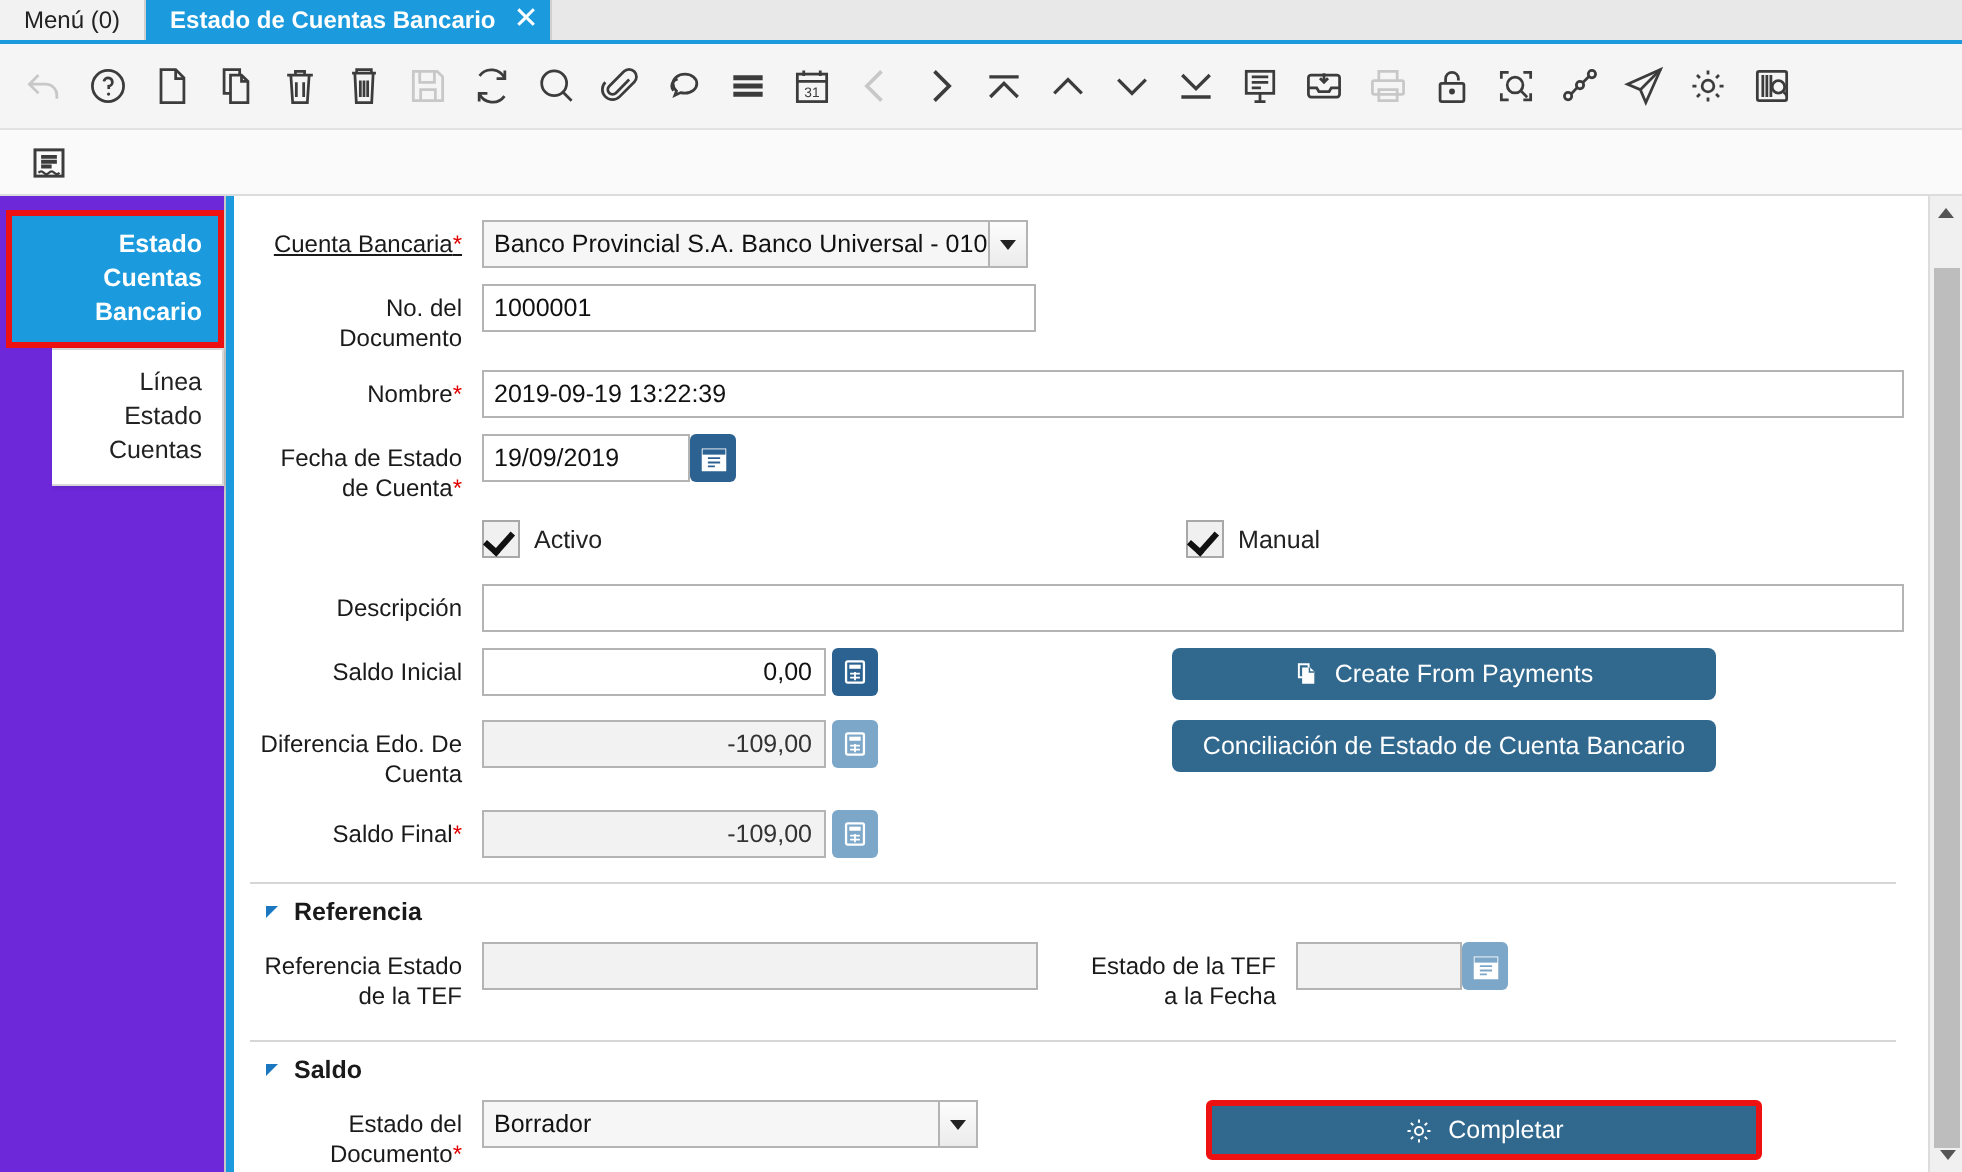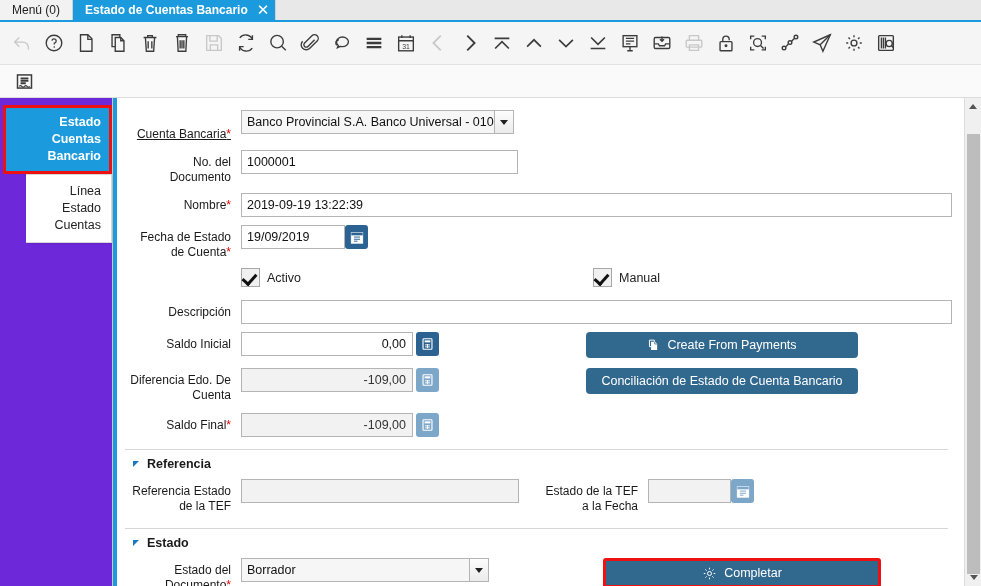--- a/index.html
+++ b/index.html
@@ -140,21 +140,21 @@
   .lbl {
     width: 112px;
     text-align: right;
     padding-right: 10px;
     padding-top: 5px;
     font-size: 12px;
     line-height: 15px;
     color: #1a1a1a;
     flex-shrink: 0;
   }
-  .lbl.u { text-decoration: underline; margin-top: 12px; }
+  .lbl.u { text-decoration: underline; }
   .req { color: #e00000; }
 
   .fld {
     height: 24px;
     border: 1px solid #b4b4b4;
     background: #ffffff;
     font-size: 12.5px;
     font-family: "Liberation Sans", sans-serif;
     color: #111;
     padding: 0 5px;
@@ -641,21 +641,21 @@
         <svg width="14" height="15" viewBox="0 0 16 16">
             <rect x="1.5" y="2.5" width="13" height="12" fill="#ffffff" stroke="#ffffff"></rect>
             <rect x="1.5" y="2.5" width="13" height="3" fill="#7da7c9"></rect>
             <path d="M4.5 7.5h7M4.5 10h7M4.5 12.2h4" stroke="#7da7c9" stroke-width="1.1"></path>
           </svg>
       </div>
     </div>
 
     <div class="sechdr">
       <span class="tri"></span>
-      <span>Estado</span>
+      <span>Saldo</span>
     </div>
 
     <div class="row" style="margin-left:12px;margin-bottom:10px">
       <div class="lbl">
         <span>Estado del Documento</span><span class="req">*</span>
       </div>
       <div class="selwrap">
         <div class="sel" style="width:229px">Borrador</div>
         <div class="selarrow"></div>
       </div>

